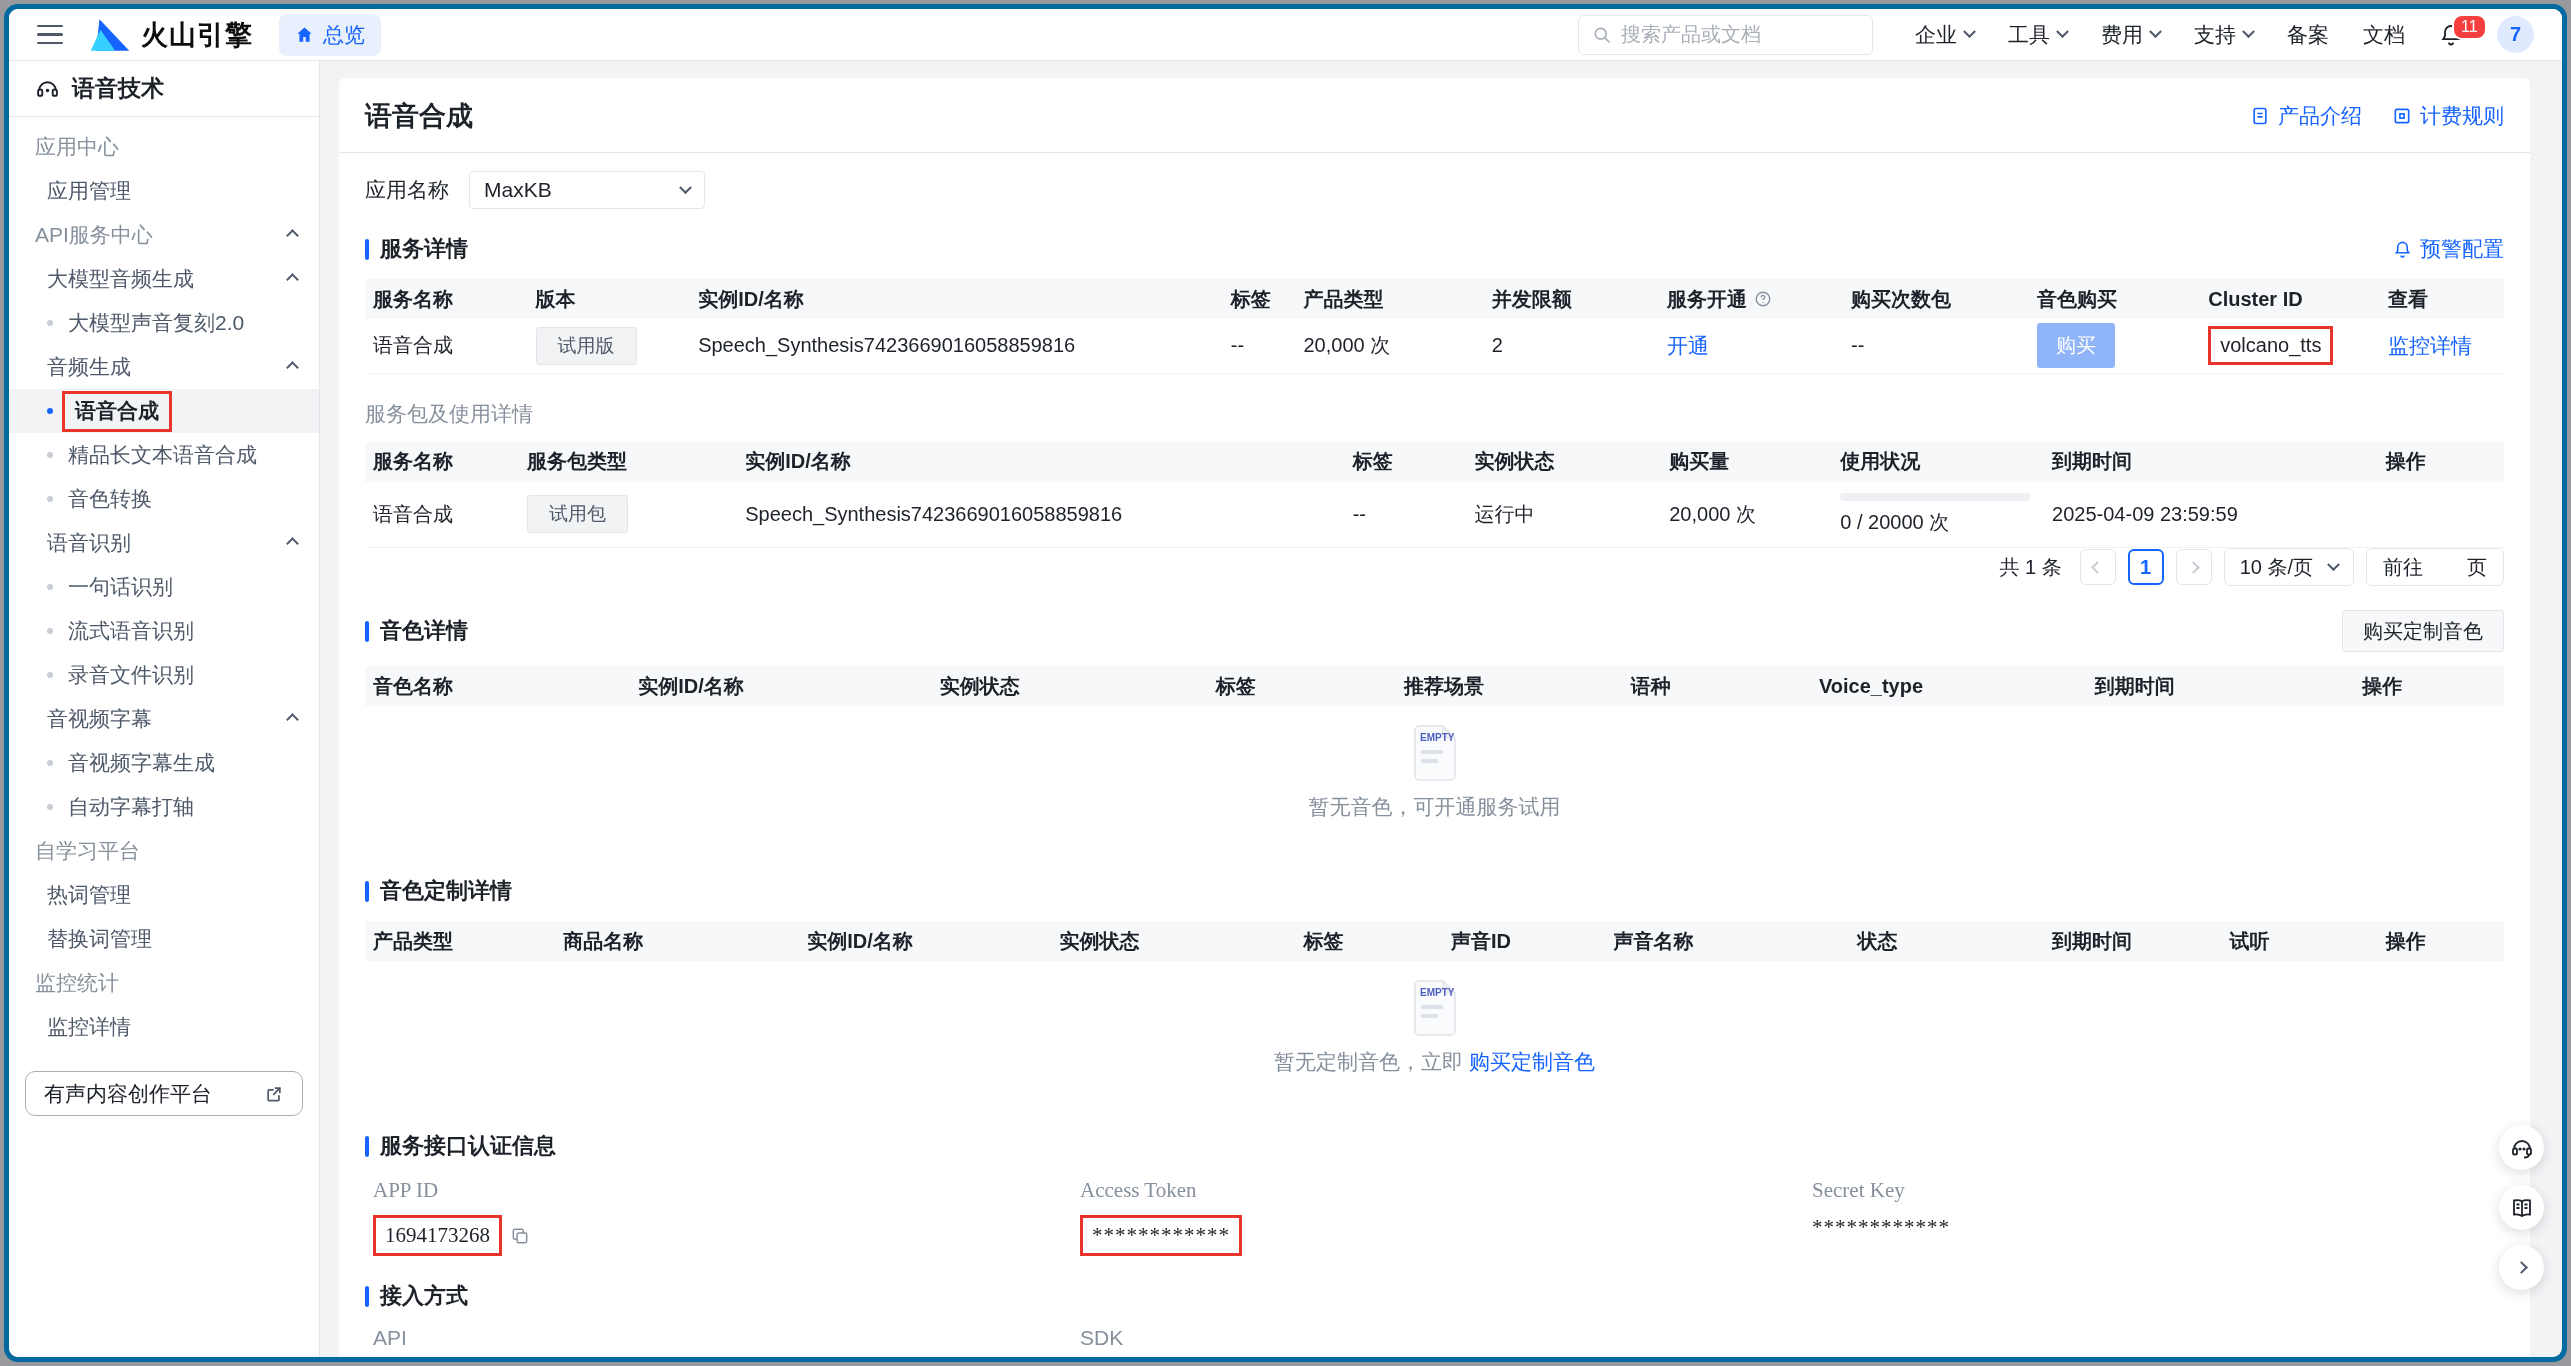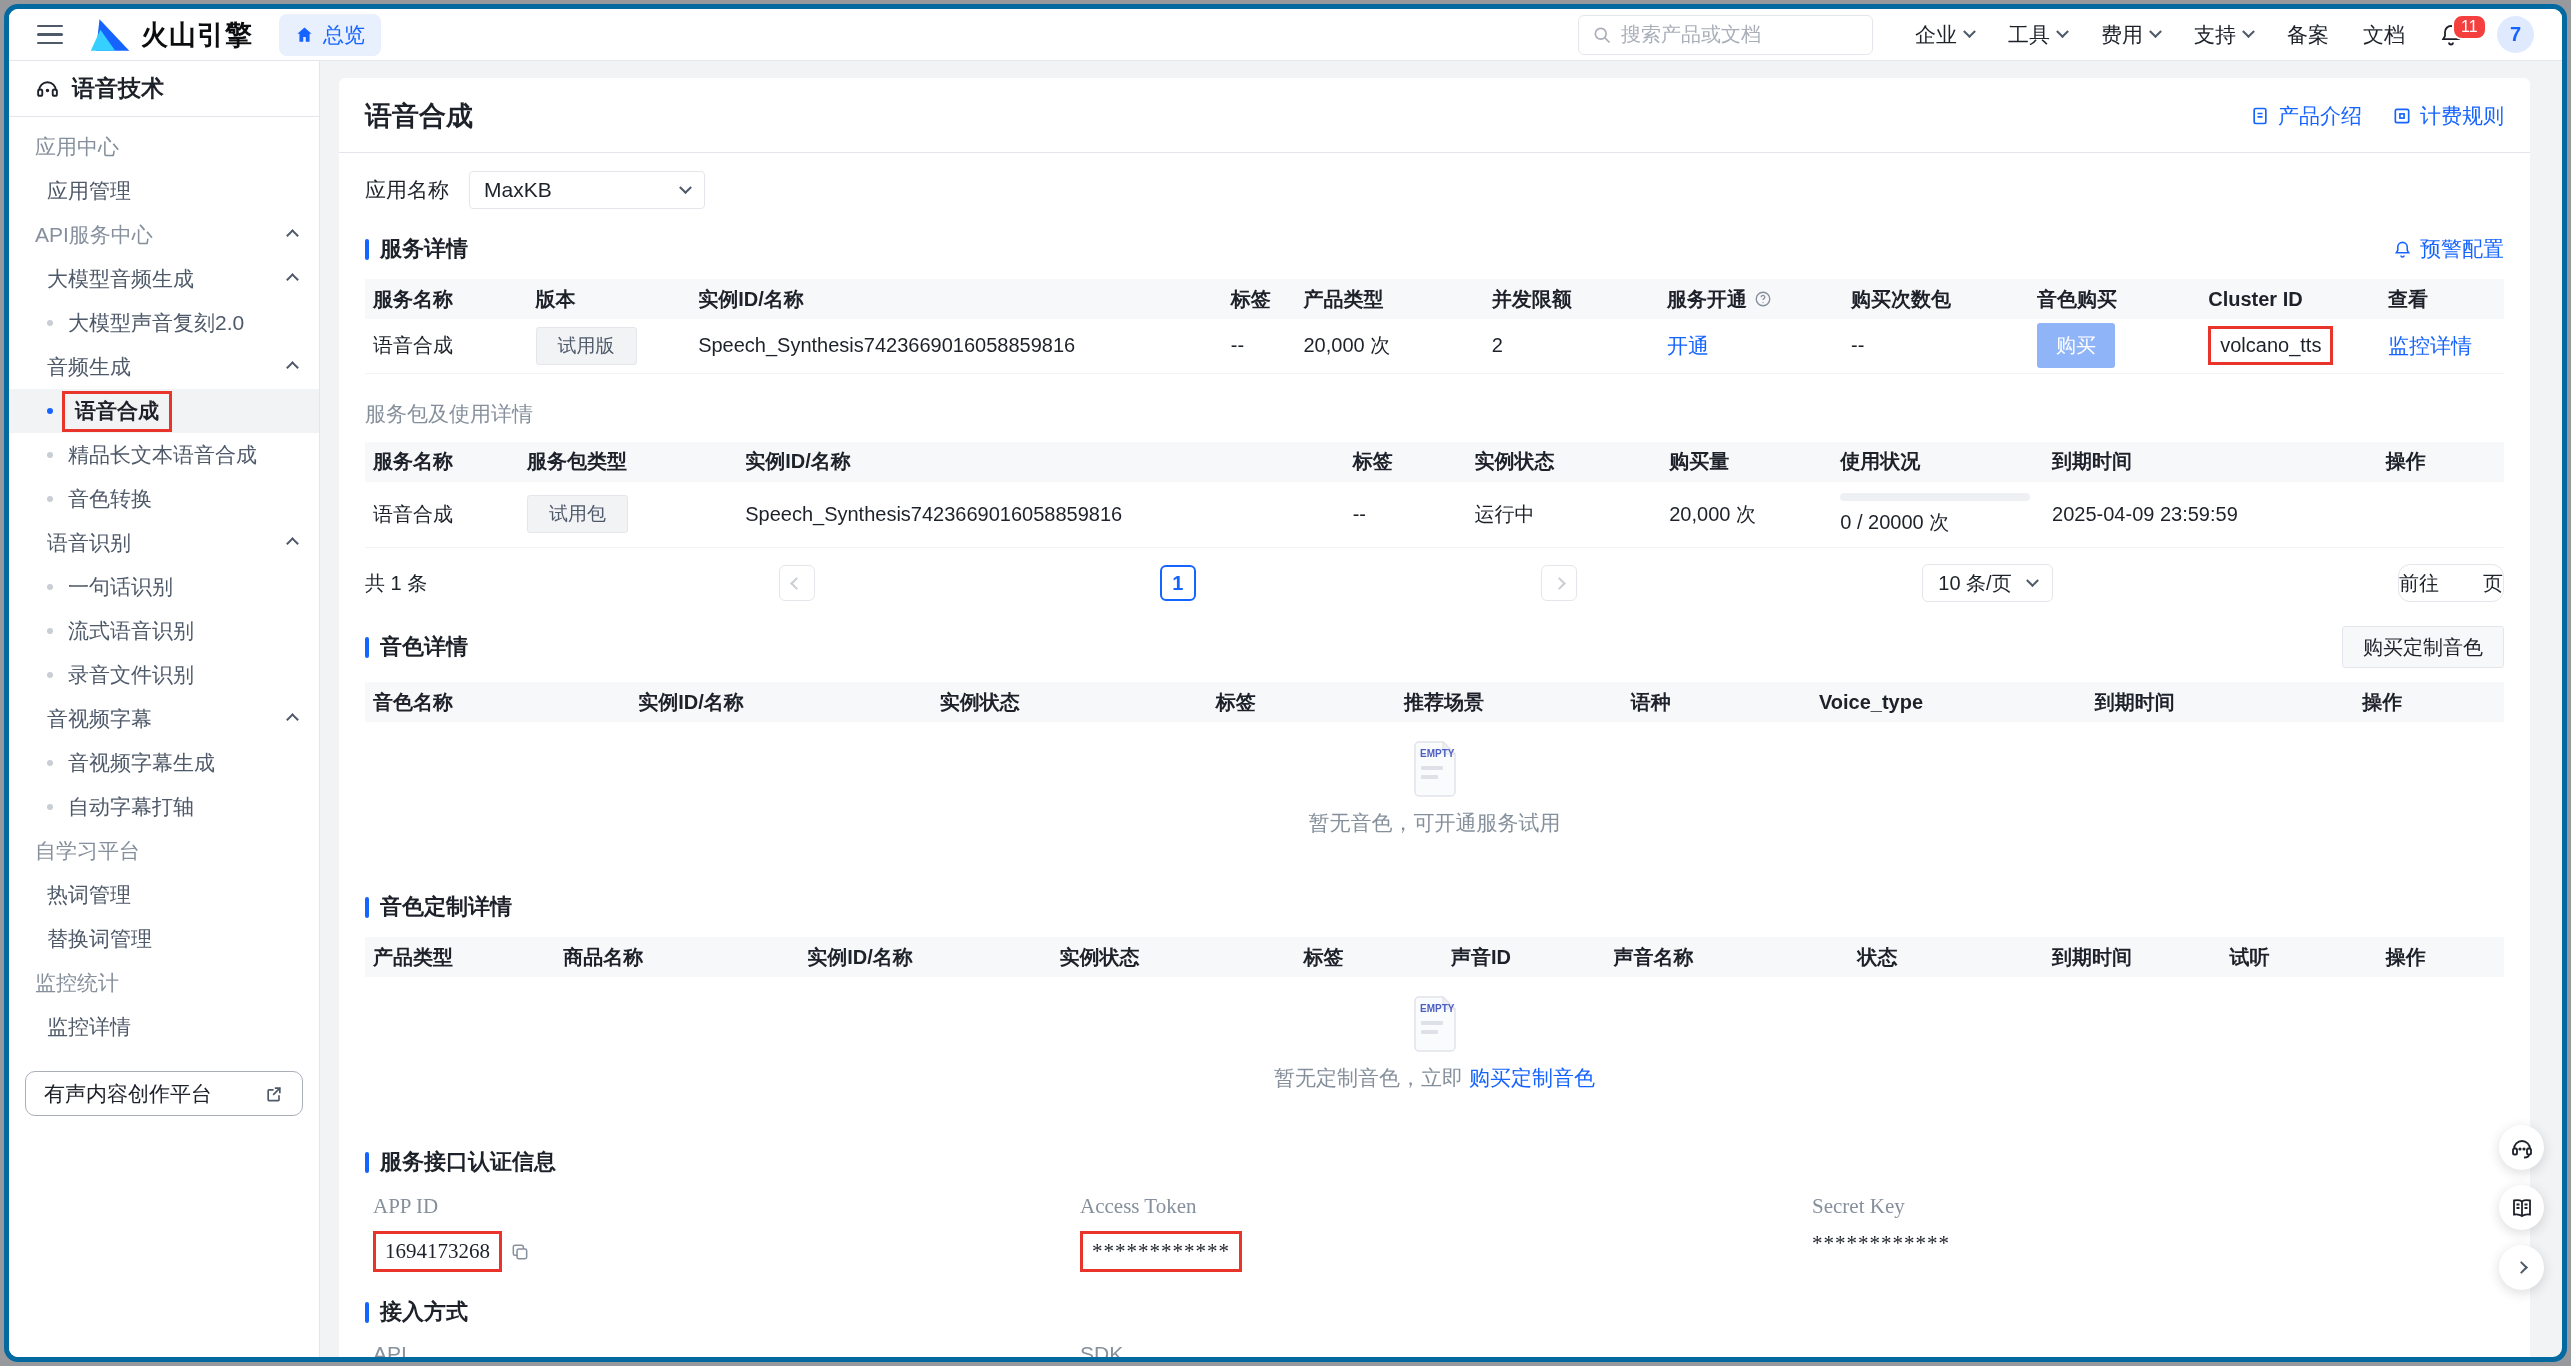--- a/index.html
+++ b/index.html
@@ -67,26 +67,26 @@
   th{background:var(--thead); height:40px; font-size:20px; font-weight:600; color:var(--text); text-align:left; padding:0 8px; white-space:nowrap; overflow:hidden;}
   td{height:54px; font-size:20px; color:var(--text); padding:0 8px; border-bottom:1px solid #f2f3f5; white-space:nowrap; overflow:hidden;}
   .th-flex{display:flex; align-items:center; gap:7px;}
   .tag{display:inline-block; background:#f2f3f5; border:1px solid var(--border); border-radius:3px; padding:5px 21px; font-size:19px; color:var(--text2);}
   .buy-btn{background:#8fb4f8; color:#fff; border:none; border-radius:3px; padding:9px 19px; font-size:20px; cursor:pointer; font-family:inherit;}
   .red-box{border:3px solid var(--red); padding:5px 9px; display:inline-block;}
   .row-tall td{height:66px;}
   .usage-cell{display:flex; flex-direction:column; gap:8px;}
   .progress-track{width:190px; height:8px; border-radius:4px; background:#eef0f4;}
 
-  .pagination{display:flex; justify-content:space-between; align-items:center; gap:12px; margin-top:16px; font-size:20px;}
+  .pagination{display:flex; justify-content:flex-end; align-items:center; gap:12px; font-size:20px;}
   .pg-total{margin-right:6px;}
   .pg-btn{width:36px; height:36px; border:1px solid var(--border); border-radius:6px; background:#fff; display:flex; align-items:center; justify-content:center; cursor:pointer;}
   .pg-btn.active{border:2px solid var(--blue); color:var(--blue); font-weight:600; font-size:20px;}
   .pg-select{height:38px; border:1px solid var(--border); border-radius:6px; display:flex; align-items:center; gap:16px; padding:16px 15px; cursor:pointer;}
-  .pg-goto{height:38px; border:1px solid var(--border); border-radius:12px; display:flex; align-items:center; padding:0 0;}
+  .pg-goto{height:38px; border:1px solid var(--border); border-radius:6px; display:flex; align-items:center; padding:0 16px;}
   .goto-input{width:44px; border:none; outline:none; font-size:20px; font-family:inherit;}
   .gray-btn{background:var(--thead); border:1px solid var(--border); border-radius:3px; height:42px; padding:0 20px; font-size:20px; color:var(--text); cursor:pointer; font-family:inherit;}
 
   .empty-wrap{padding:18px 0 30px; display:flex; flex-direction:column; align-items:center; gap:11px;}
   .empty-text{font-size:21px; color:var(--gray);}
   .empty-text .inline-link{color:var(--blue); cursor:pointer;}
 
   .auth-grid{display:grid; grid-template-columns:707px 732px 1fr; margin-top:16px; padding-left:8px;font-family:Liberation Serif, serif;}
   .field-label{font-size:21px; color:var(--gray);}
   .field-value{margin-top:12px; font-size:21px; display:flex; align-items:center; gap:8px;}

